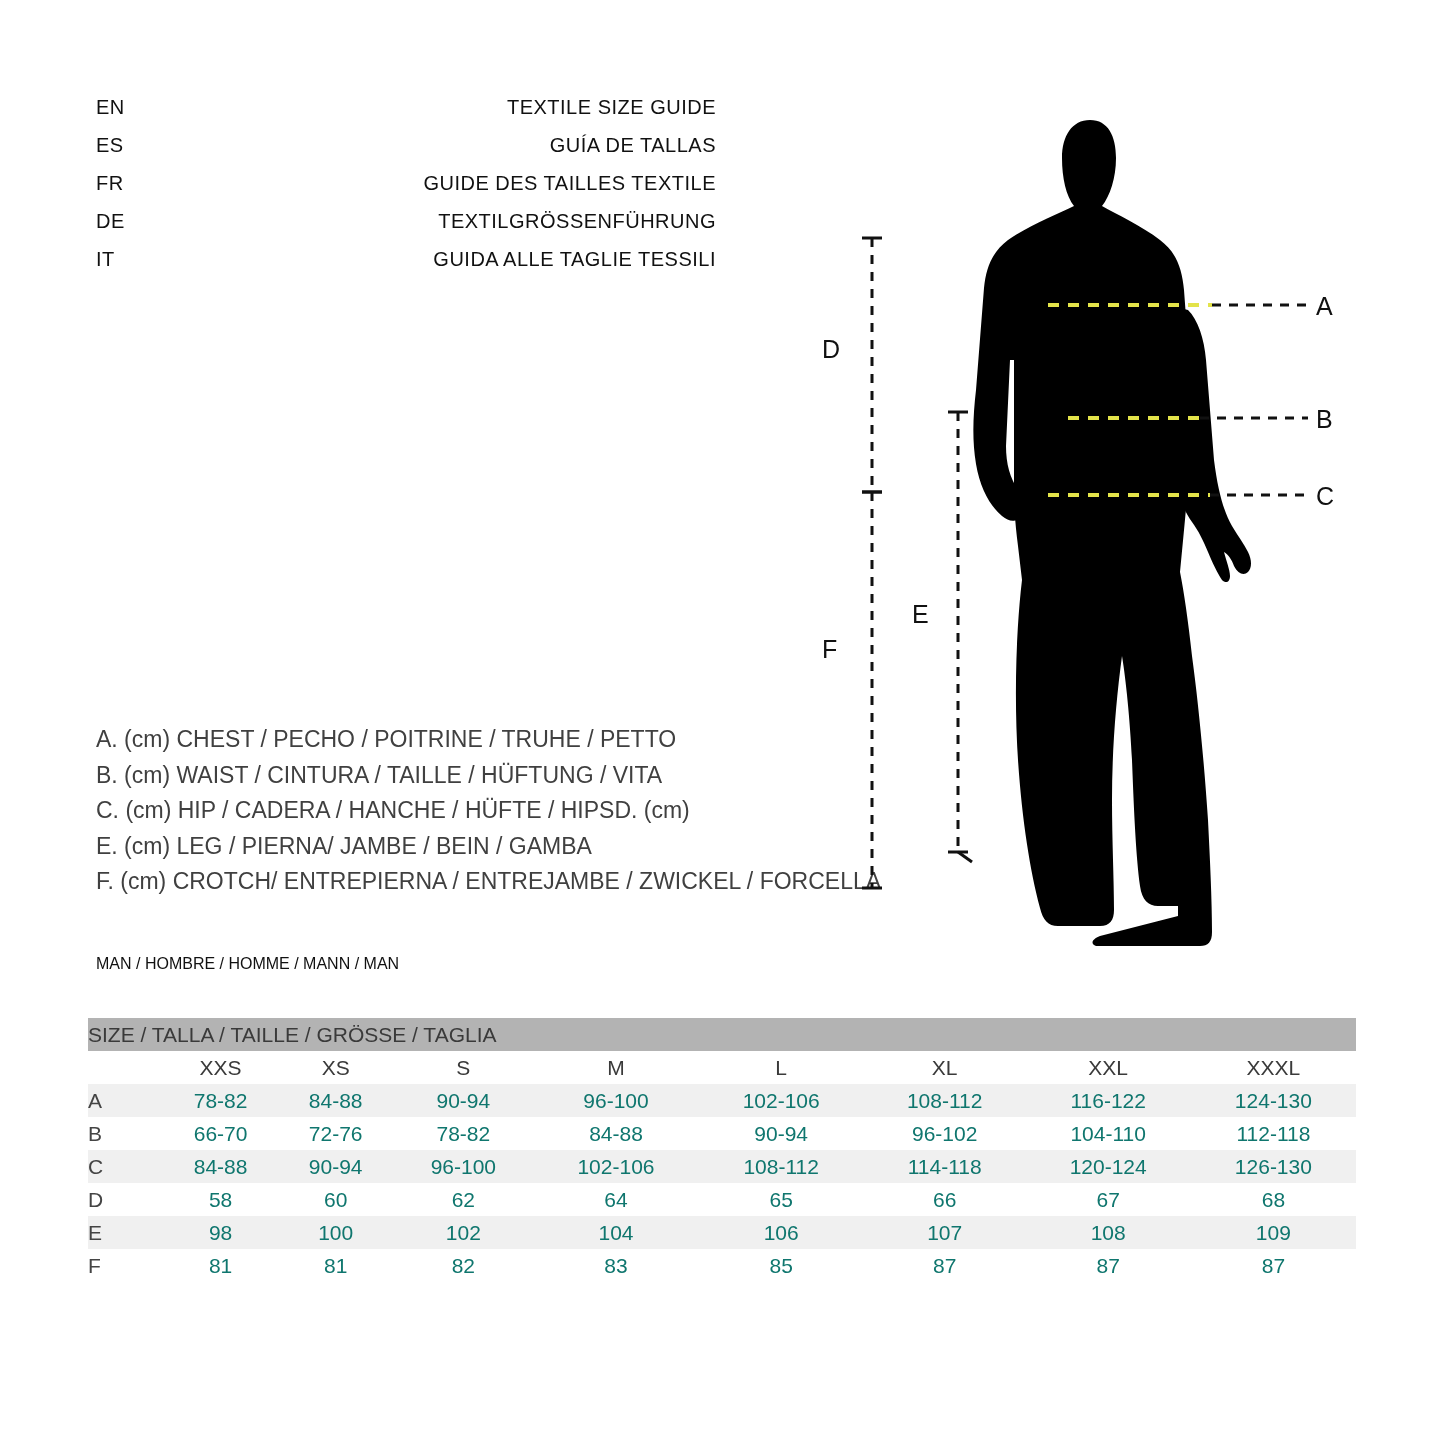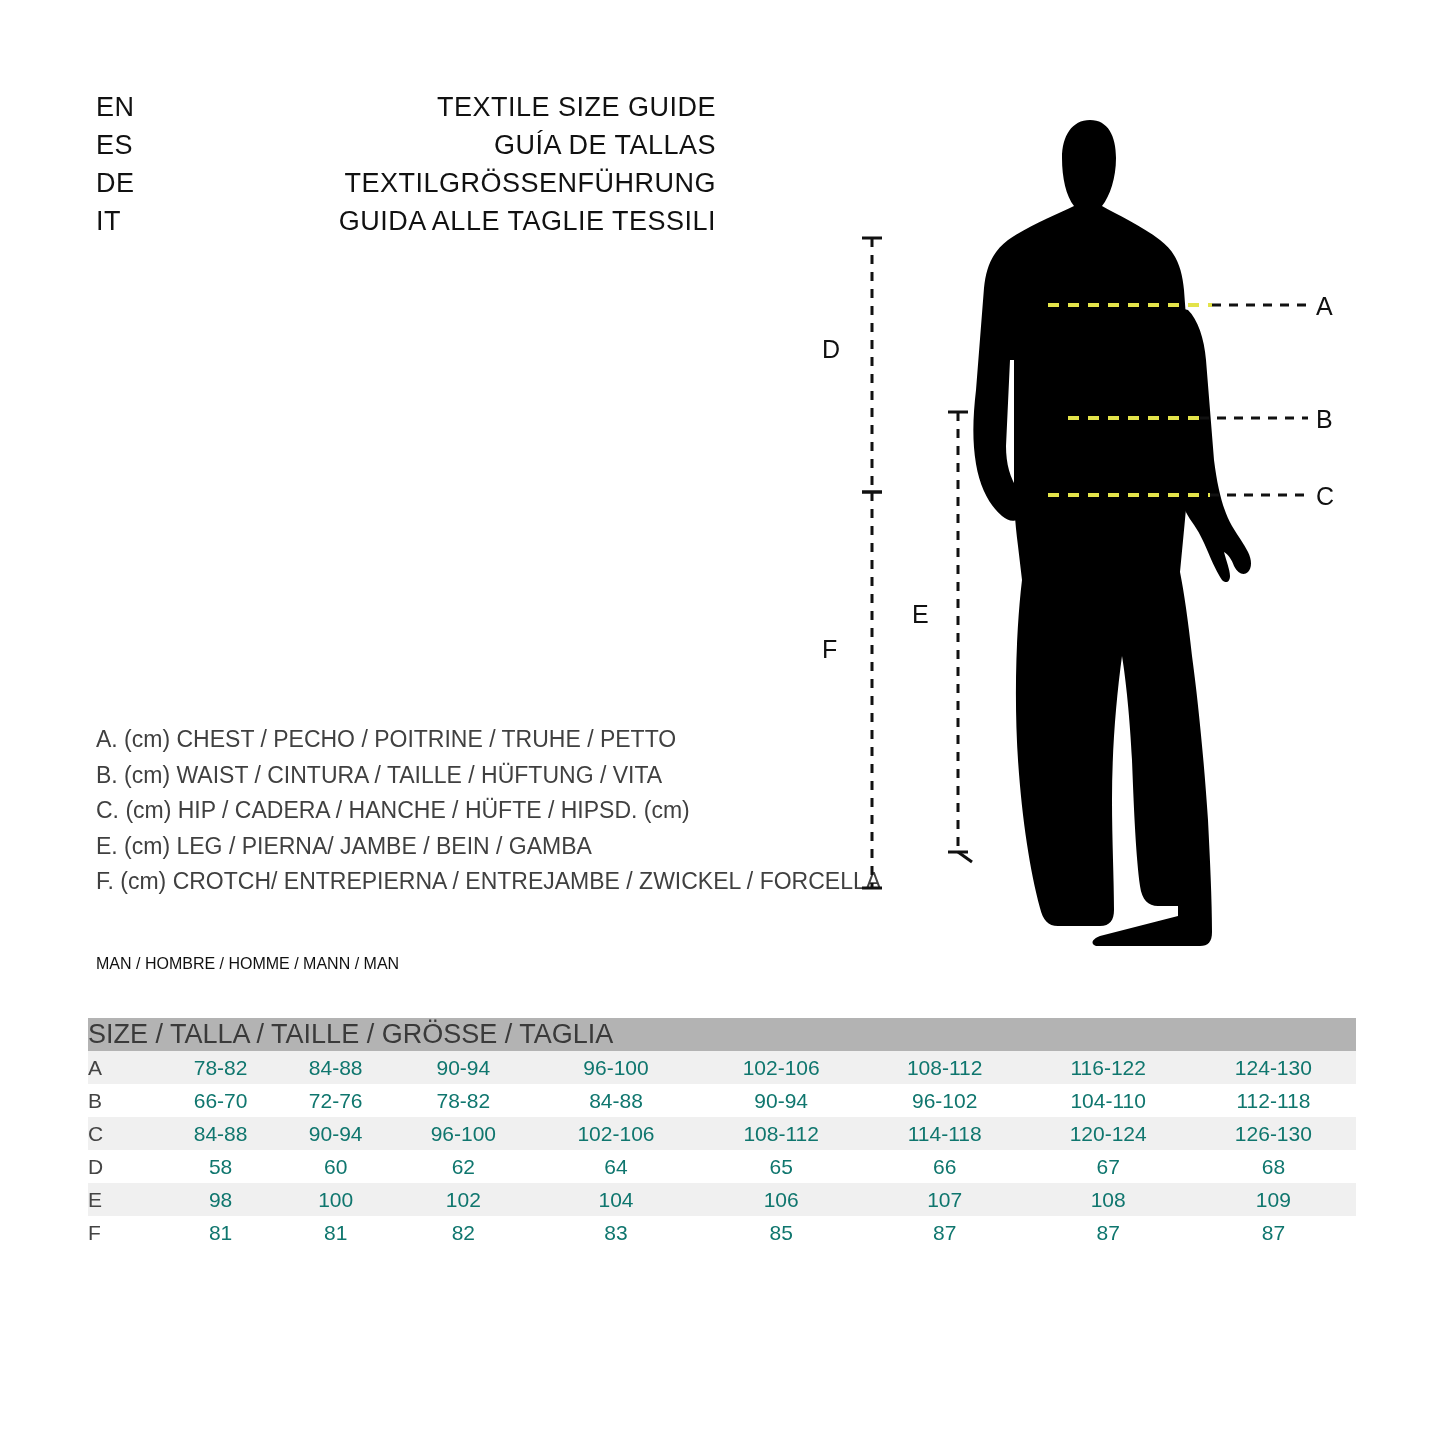--- a/index.html
+++ b/index.html
@@ -19,21 +19,21 @@
   
   #title-block {
     position: absolute;
     left: 96px;
     top: 88px;
     width: 620px;
   }
   .title-row {
     display: flex;
     align-items: baseline;
-    font-size: 27px;
+    font-size: 20px;
     letter-spacing: 0.5px;
     line-height: 38px;
     color: #111111;
   }
   .title-lang {
     width: 90px;
     flex: 0 0 90px;
   }
   .title-text {
     flex: 1;
@@ -95,21 +95,21 @@
     padding: 0;
     margin: 0;
     height: 33px;
     font-weight: normal;
   }
   .tbl-header-row td {
     background: #b3b3b3;
     color: #3a3a3a;
     text-align: left;
     padding-left: 12px;
-    font-size: 27px;
+    font-size: 21px;
     height: 36px;
   }
   .sizes-row td {
     background: #ffffff;
     text-align: center;
     color: #3a3a3a;
     height: 38px;
   }
   .row-shaded td {
     background: #f0f0f0;
@@ -132,20 +132,24 @@
 <body>
 
 <div id="title-block">
   <div class="title-row">
     <span class="title-lang">EN</span>
     <span class="title-text">TEXTILE SIZE GUIDE</span>
   </div>
   <div class="title-row">
     <span class="title-lang">ES</span>
     <span class="title-text">GUÍA DE TALLAS</span>
+  </div>
+  <div class="title-row">
+    <span class="title-lang">FR</span>
+    <span class="title-text">GUIDE DES TAILLES TEXTILE</span>
   </div>
   <div class="title-row">
     <span class="title-lang">DE</span>
     <span class="title-text">TEXTILGRÖSSENFÜHRUNG</span>
   </div>
   <div class="title-row">
     <span class="title-lang">IT</span>
     <span class="title-text">GUIDA ALLE TAGLIE TESSILI</span>
   </div>
 </div>
@@ -264,20 +268,31 @@
   <span class="dim-letter" style="left:22px; top:275px;">D</span>
   <span class="dim-letter" style="left:112px; top:540px;">E</span>
   <span class="dim-letter" style="left:22px; top:575px;">F</span>
 </div>
 
 <table id="size-table">
   <tbody>
     <tr class="tbl-header-row">
       <td colspan="9">SIZE / TALLA / TAILLE / GRÖSSE / TAGLIA</td>
     </tr>
+    <tr class="sizes-row">
+      <td class="rowlabel"></td>
+      <td>XXS</td>
+      <td>XS</td>
+      <td>S</td>
+      <td>M</td>
+      <td>L</td>
+      <td>XL</td>
+      <td>XXL</td>
+      <td>XXXL</td>
+    </tr>
 
     <tr class="row-shaded">
       <td class="rowlabel">A</td>
       <td class="datacell">78-82</td>
       <td class="datacell">84-88</td>
       <td class="datacell">90-94</td>
       <td class="datacell">96-100</td>
       <td class="datacell">102-106</td>
       <td class="datacell">108-112</td>
       <td class="datacell">116-122</td>

